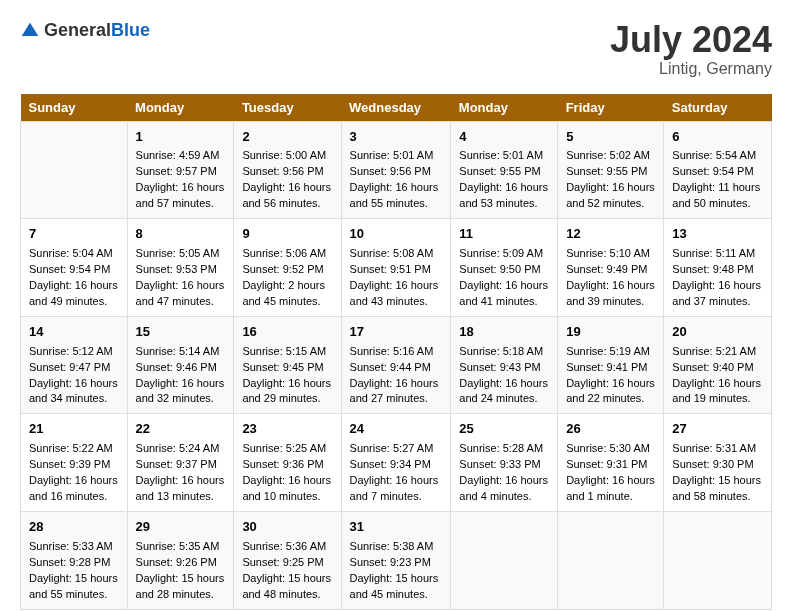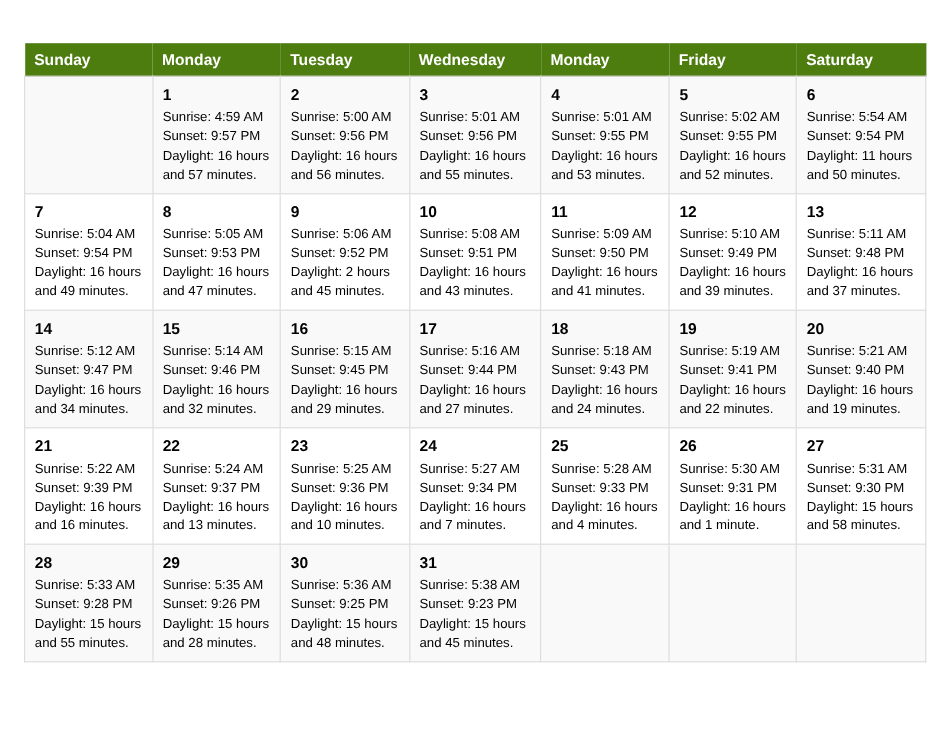--- a/index.html
+++ b/index.html
@@ -29,21 +29,21 @@
     }
     .title-section { text-align: right; }
     .month-year { font-size: 36px; font-weight: bold; color: #333; line-height: 1.1; }
     .location { font-size: 16px; color: #555; }
     table {
       width: 100%;
       border-collapse: collapse;
       font-size: 11px;
     }
     thead tr th {
-      background-color: #4d7c0f;
+      background-color: #a16207;
       color: #fff;
       padding: 6px 8px;
       text-align: left;
       font-size: 13px;
       font-weight: bold;
     }
     tbody tr td {
       vertical-align: top;
       padding: 6px 8px;
       border: 1px solid #ddd;
@@ -52,20 +52,32 @@
     }
     tbody tr:nth-child(odd) td { background-color: #f9f9f9; }
     tbody tr:nth-child(even) td { background-color: #fff; }
     .day-num { font-weight: bold; font-size: 13px; display: block; margin-bottom: 2px; }
     .empty { background: #f9f9f9 !important; }
   </style>
 </head>
 <body>
 
 <div class="header">
+  <div class="logo">
+    <svg class="logo-icon" viewBox="0 0 24 24" xmlns="http://www.w3.org/2000/svg">
+      <polygon points="12,2 22,18 2,18" fill="#1565c0"></polygon>
+    </svg>
+    <div>
+      <span class="logo-text-general">General</span><span class="logo-text-blue">Blue</span>
+    </div>
+  </div>
+  <div class="title-section">
+    <div class="month-year">July 2024</div>
+    <div class="location">Lintig, Germany</div>
+  </div>
 </div>
 
 <table>
   <thead>
     <tr id="header-row">
     <th>Sunday</th>
         <th>Monday</th>
         <th>Tuesday</th>
         <th>Wednesday</th>
         <th>Monday</th>

